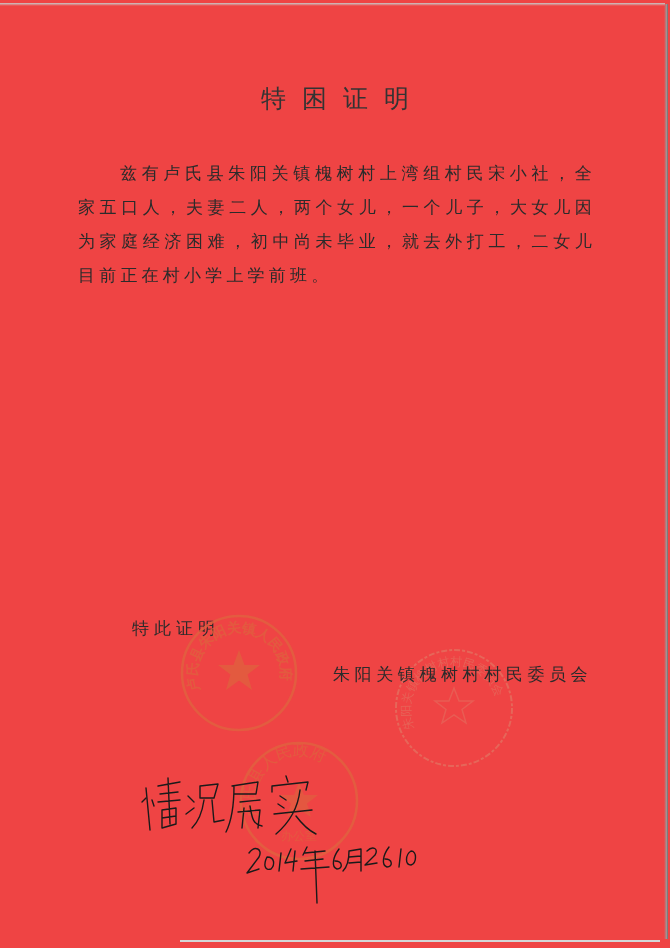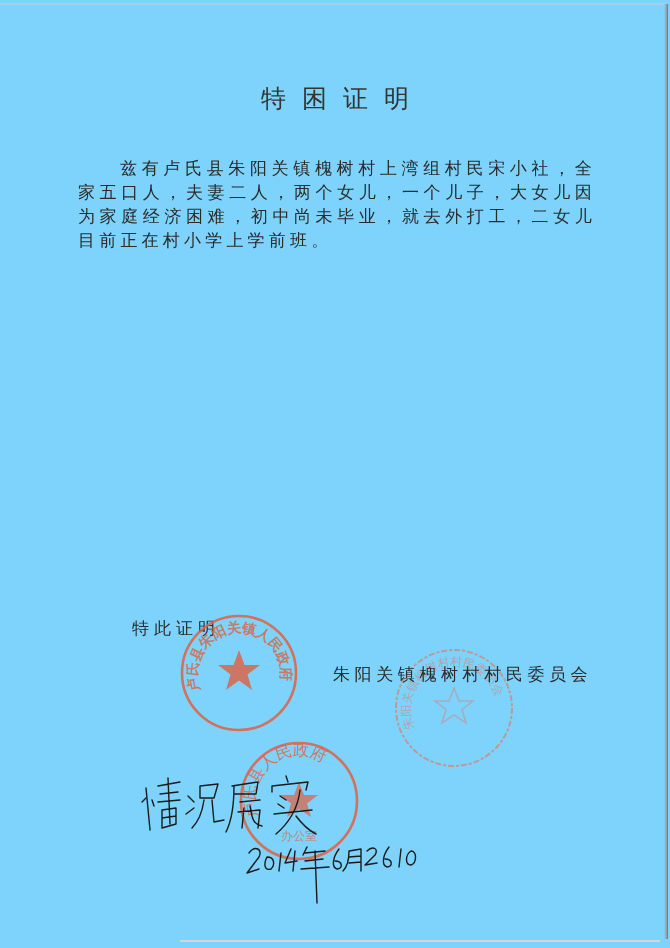--- a/index.html
+++ b/index.html
@@ -14,21 +14,21 @@
       overflow: hidden;
       font-family: "DejaVu Serif", "Liberation Serif", serif;
       color: #2a2a2a;
     }
     .page {
       position: absolute;
       left: 0;
       top: 0;
       width: 670px;
       height: 948px;
-      background: #7dd3fc;
+      background: #ef4444;
     }
     .edge-top {
       position: absolute;
       left: 0; top: 3px;
       width: 665px; height: 3px;
       background: linear-gradient(to bottom, #c8c8c8, rgba(255,255,255,0));
     }
     .edge-right {
       position: absolute;
       right: 2px; top: 4px;
@@ -52,21 +52,21 @@
       letter-spacing: 16px;
       color: #333;
       padding-left: 8px;
     }
     .body-text {
       position: absolute;
       left: 78px;
       top: 156px;
       width: 518px;
       font-size: 17px;
-      line-height: 24px;
+      line-height: 34px;
       letter-spacing: 4.2px;
       text-align: justify;
       color: #2b2b2b;
     }
     .para {
       margin: 0;
       text-indent: 42px;
     }
     .closing {
       position: absolute;

